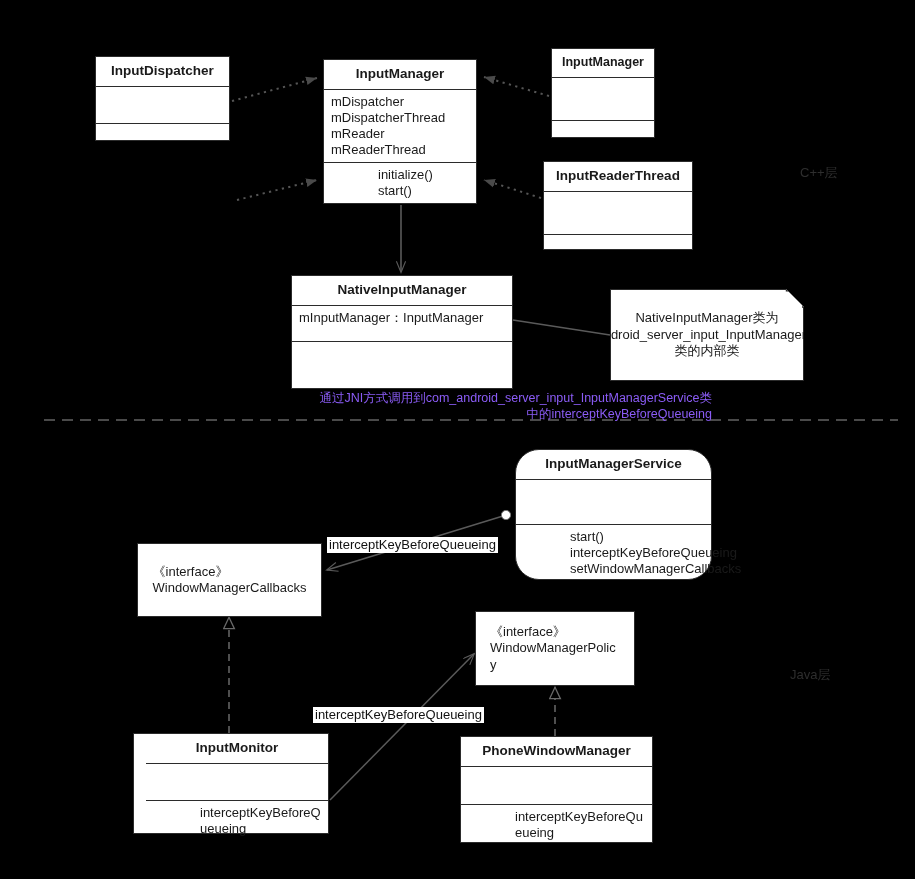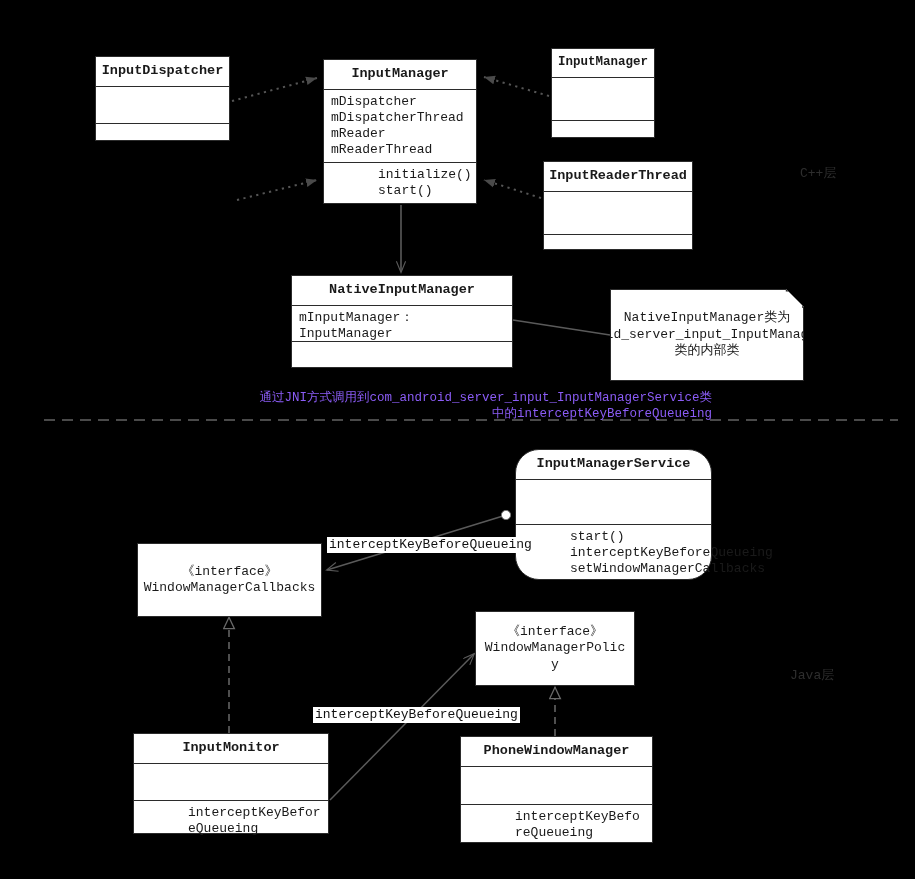--- a/index.html
+++ b/index.html
@@ -5,21 +5,21 @@
   html, body {
     margin: 0;
     padding: 0;
     background: #000000;
   }
   #canvas {
     position: relative;
     width: 915px;
     height: 879px;
     background: #000000;
-    font-family: Liberation Mono, monospace;
+    font-family: Liberation Sans, sans-serif;
     overflow: hidden;
   }
   #edges {
     position: absolute;
     left: 0; top: 0;
     width: 915px;
     height: 879px;
     pointer-events: none;
   }
 
@@ -65,24 +65,23 @@
   .uml-iface {
     position: absolute;
     background: #ffffff;
     border: 1.6px solid #2b2b2b;
     box-sizing: border-box;
     color: #1a1a1a;
     z-index: 3;
     display: flex;
     align-items: center;
     justify-content: center;
-    text-align: center;
     font-size: 13px;
     line-height: 1.25;
-    padding: 4px 6px;
+    padding: 4px 14px;
   }
 
   
   .uml-note {
     position: absolute;
     background: #ffffff;
     color: #1a1a1a;
     box-sizing: border-box;
     z-index: 3;
     font-size: 13px;
@@ -213,21 +212,21 @@
     <div class="uml-attrs empty" style="height:43px;"></div>
     <div class="uml-ops empty"></div>
   </div>
 
   <div class="uml-class" style="left:543px; top:161px; width:150px; height:89px;">
     <div class="uml-title">InputReaderThread</div>
     <div class="uml-attrs empty" style="height:43px;"></div>
     <div class="uml-ops empty"></div>
   </div>
 
-  <div class="uml-class" style="left:291px; top:275px; width:222px; height:93px;">
+  <div class="uml-class" style="left:291px; top:275px; width:222px; height:114px;">
     <div class="uml-title">NativeInputManager</div>
     <div class="uml-attrs" style="height:36px;">mInputManager：InputManager</div>
     <div class="uml-ops empty"></div>
   </div>
 
   <div class="uml-note" style="left:610px; top:289px; width:194px; height:92px;">
     <span>NativeInputManager类为com_android_server_input_InputManagerService类的内部类</span>
     <svg class="note-fold" viewBox="0 0 18 18">
       <path d="M0,0 L18,18 L0,18 z" fill="#ffffff" stroke="none" transform="translate(0,0)"></path>
       <path d="M18,18 L18,0.8 L0.8,0.8" fill="none" stroke="#2b2b2b" stroke-width="1.6"></path>
@@ -260,21 +259,21 @@
 
   <div class="uml-iface" style="left:475px; top:611px; width:160px; height:75px;">
     <div>
       <div>《interface》</div>
       <div style="word-break:break-all;">WindowManagerPolicy</div>
     </div>
   </div>
 
   <div class="edge-label" style="left:313px; top:707px;">interceptKeyBeforeQueueing</div>
 
-  <div class="uml-class" style="left:133px; top:733px; width:196px; height:101px;">
+  <div class="uml-class" style="left:133px; top:733px; width:196px; height:101px;padding-left:12px;">
     <div class="uml-title">InputMonitor</div>
     <div class="uml-attrs empty" style="height:37px;"></div>
     <div class="uml-ops" style="overflow:visible; word-break:break-all;">interceptKeyBeforeQueueing</div>
   </div>
 
   <div class="uml-class" style="left:460px; top:736px; width:193px; height:107px;">
     <div class="uml-title">PhoneWindowManager</div>
     <div class="uml-attrs empty" style="height:38px;"></div>
     <div class="uml-ops" style="overflow:visible; word-break:break-all;">interceptKeyBeforeQueueing</div>
   </div>

